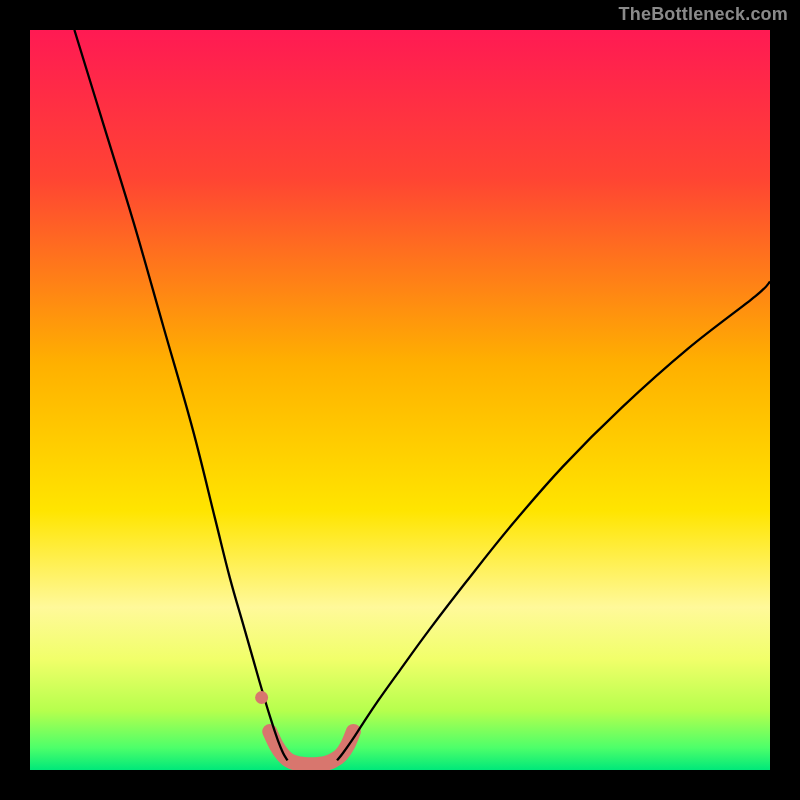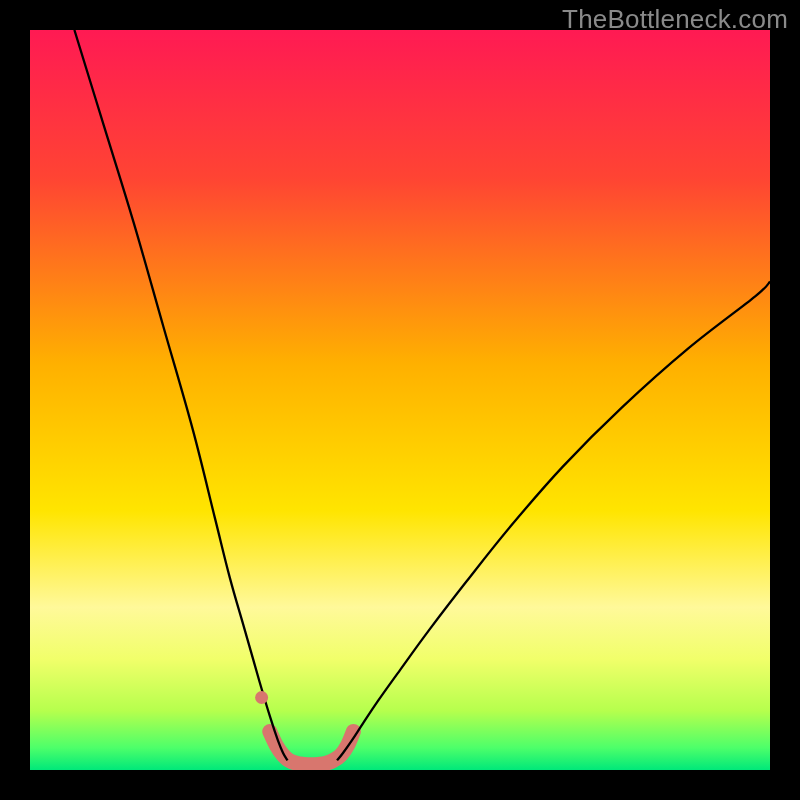--- a/index.html
+++ b/index.html
@@ -23,22 +23,22 @@
     top: 30px;
     width: 740px;
     height: 740px;
     
   }
   .watermark {
     position: absolute;
     top: 4px;
     right: 12px;
     color: #8a8a8a;
-    font-size: 26px;
-    font-weight: 400;
+    font-size: 18px;
+    font-weight: 700;
     letter-spacing: 0.2px;
     user-select: none;
   }
 </style>
 </head>
 <body>
 
 <div class="stage">
 
   <svg class="plot-area" viewBox="0 0 740 740" preserveAspectRatio="none">

